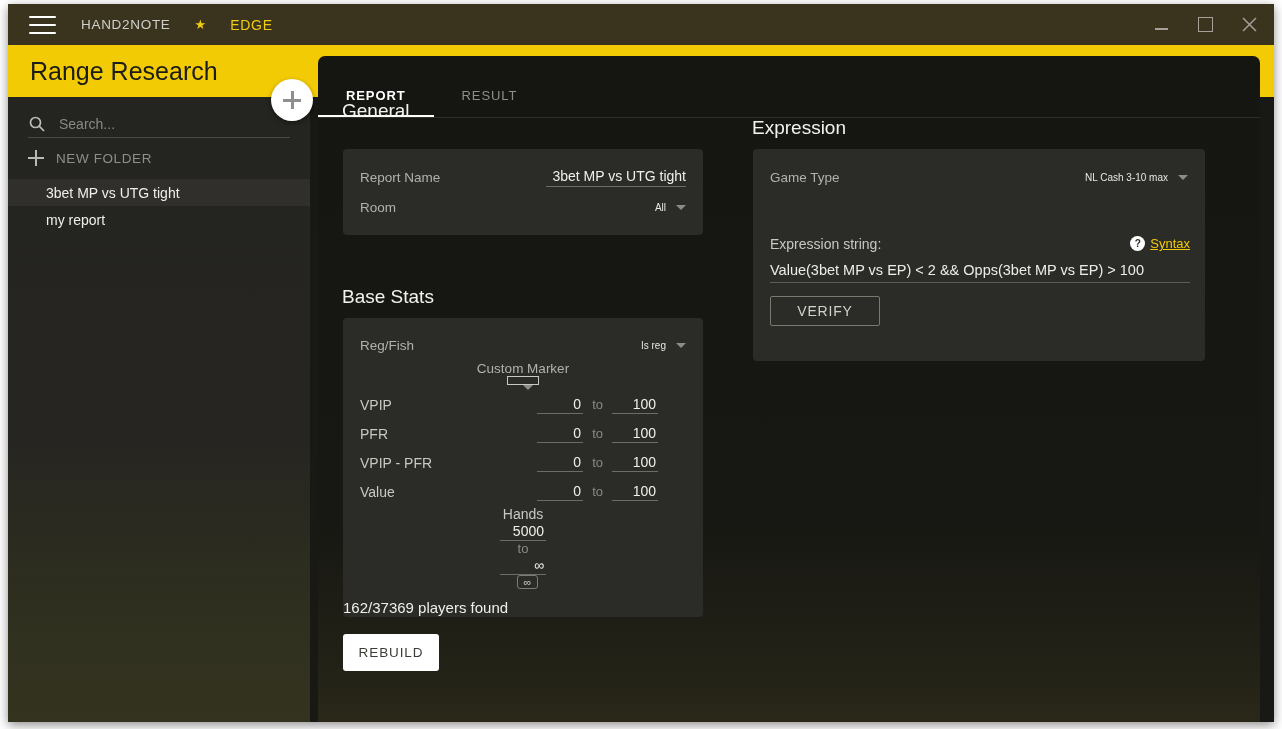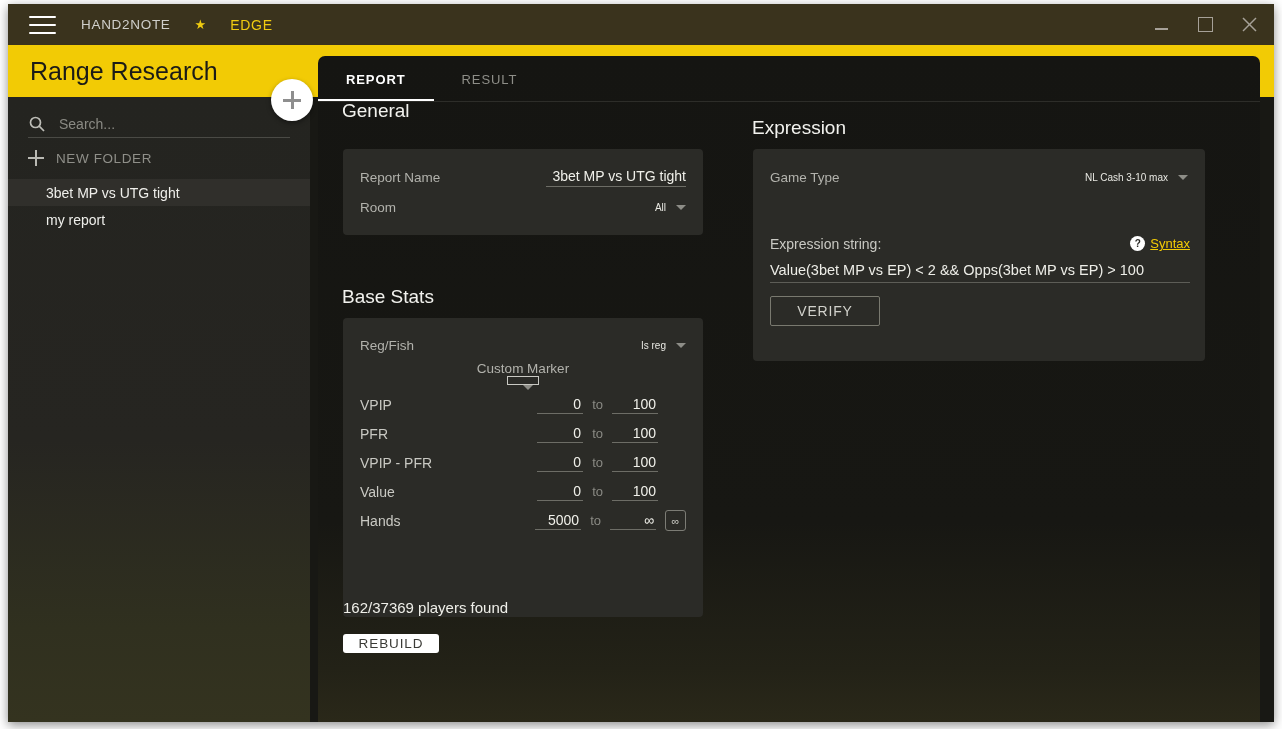--- a/index.html
+++ b/index.html
@@ -221,21 +221,21 @@
     width: 942px;
     height: 666px;
     background: linear-gradient(to bottom, #151512 0%, #171713 70%, #232217 92%, #2a2819 100%);
     border-top-left-radius: 7px;
     border-top-right-radius: 7px;
     overflow: hidden;
   }
 
   .tabs {
     position: absolute;
-    left: 0; top: 0;
+    left: 0; top: 16px;
     width: 942px;
     height: 45px;
     border-bottom: 1px solid #2d2d29;
     display: flex;
     align-items: flex-end;
   }
   .tab {
     height: 44px;
     padding: 0 28px;
     display: flex;
@@ -387,21 +387,21 @@
     letter-spacing: 0.8px;
     cursor: pointer;
   }
 
   .players-found {
     font-size: 15px;
     color: #efefe9;
   }
 
   .rebuild-btn {
-    width: 96px; height: 19px;
+    width: 96px; height: 37px;
     background: #ffffff;
     border: none;
     border-radius: 3px;
     color: #3b3b36;
     font-family: "Liberation Sans", sans-serif;
     font-size: 13.5px;
     letter-spacing: 0.9px;
     cursor: pointer;
   }
 </style>
@@ -541,21 +541,21 @@
       </div>
 
       <div class="row" style="position:absolute; left:17px; top:159px; width:326px;">
         <span class="row-label bright">Value</span>
         <input class="num" type="text" value="0" style="">
         <span class="to-label">to</span>
         <input class="num" type="text" value="100" style="">
         <span style="width:28px;"></span>
       </div>
 
-      <div class="row" style="position:absolute; left:17px; top:188px; width:326px;">
+      <div class="row" style="position:absolute; left:17px; top:188px; width:326px;flex-direction:column;">
         <span class="row-label bright">Hands</span>
         <input class="num" type="text" value="5000" style="">
         <span class="to-label">to</span>
         <input class="num" type="text" value="∞" style="">
         <span class="inf-btn">∞</span>
       </div>
     </div>
 
     <div style="position:absolute; left:434px; top:61px;">
       <div class="section-title">Expression</div>

